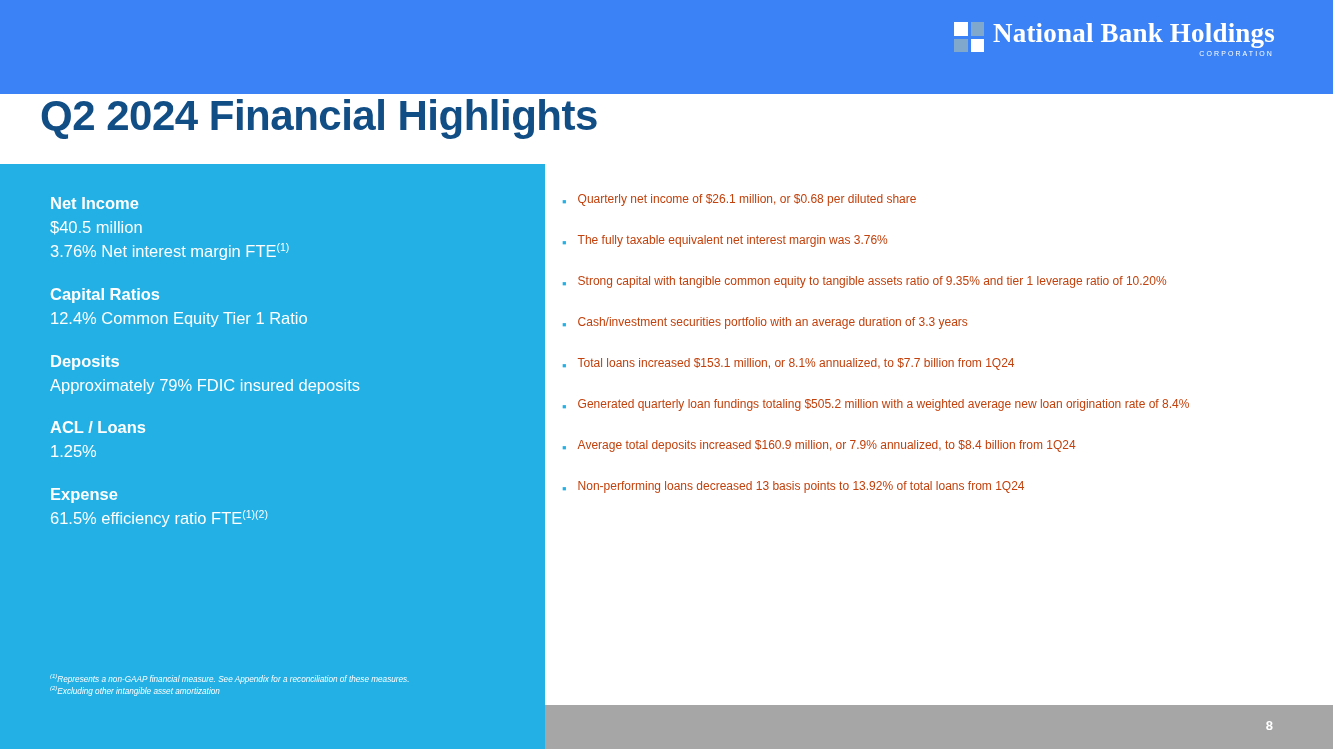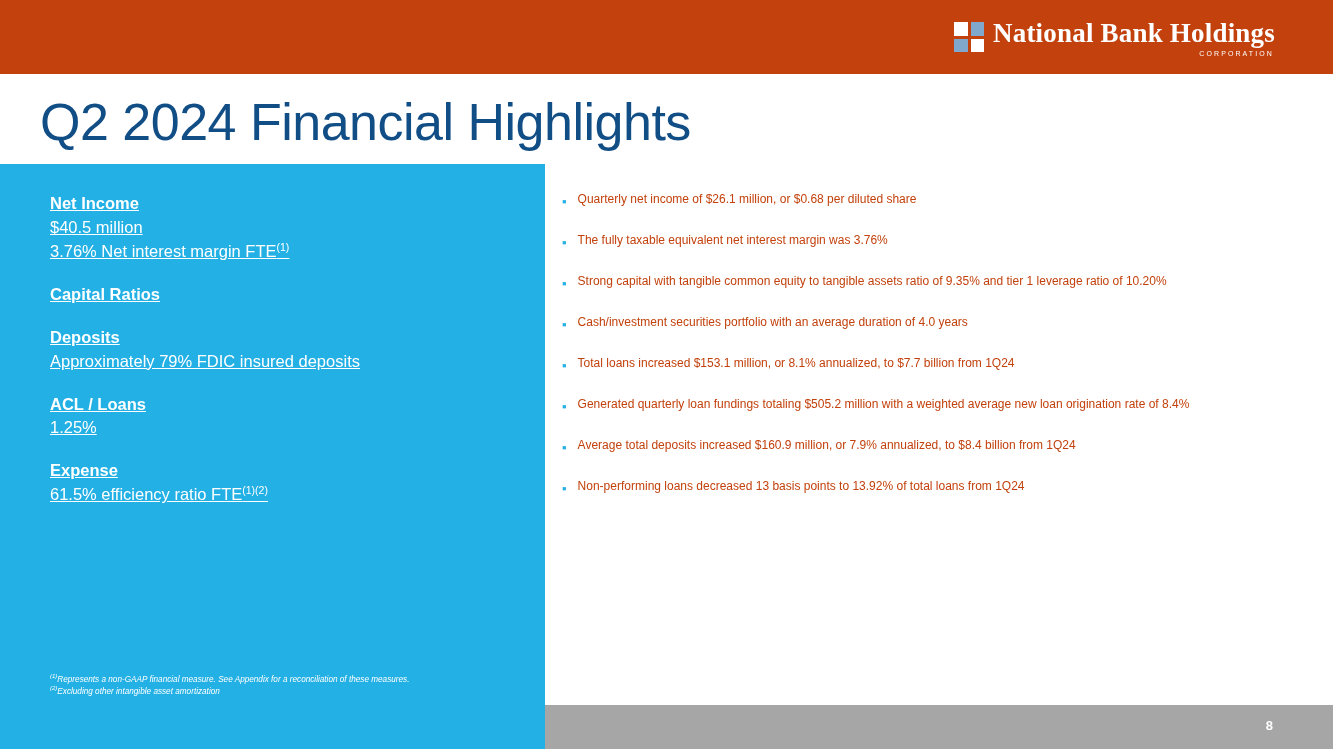--- a/index.html
+++ b/index.html
@@ -19,22 +19,22 @@
     height: 749px;
     background: #ffffff;
   }
 
   
   .header-bar {
     position: absolute;
     left: 0;
     top: 0;
     width: 1333px;
-    height: 74px;
-    background: #c2410c;
+    height: 94px;
+    background: #3b82f6;
   }
   .logo-wrap {
     position: absolute;
     right: 58px;
     top: 20px;
     display: flex;
     align-items: flex-start;
   }
   .logo-mark {
     width: 30px;
@@ -72,38 +72,37 @@
     letter-spacing: 2.1px;
     margin-top: 3px;
     margin-right: 1px;
   }
 
   
   .slide-title {
     position: absolute;
     left: 40px;
     top: 92px;
-    font-size: 52px;
-    font-weight: normal;
+    font-size: 42px;
+    font-weight: bold;
     color: #124e86;
     letter-spacing: -0.5px;
   }
 
   
   .left-panel {
     position: absolute;
     left: 0;
     top: 164px;
     width: 645px;
     height: 585px;
     background: #23b0e5;
     color: #ffffff;
     box-sizing: border-box;
     padding: 28px 40px 0 50px;
-    text-decoration: underline;
   }
   .metric {
     margin-bottom: 19px;
   }
   .metric-label {
     font-size: 16.5px;
     font-weight: bold;
     line-height: 1.45;
   }
   .metric-value {
@@ -206,20 +205,21 @@
   <div class="left-panel">
 
     <div class="metric">
       <div class="metric-label">Net Income</div>
       <div class="metric-value">$40.5 million</div>
       <div class="metric-value"><span>3.76% Net interest margin FTE</span><sup>(1)</sup></div>
     </div>
 
     <div class="metric">
       <div class="metric-label">Capital Ratios</div>
+      <div class="metric-value">12.4% Common Equity Tier 1 Ratio</div>
     </div>
 
     <div class="metric">
       <div class="metric-label">Deposits</div>
       <div class="metric-value">Approximately 79% FDIC insured deposits</div>
     </div>
 
     <div class="metric">
     </div>
 
@@ -247,21 +247,21 @@
     <div class="bullet-row">
       <div class="bullet-mark">▪</div>
       <div class="bullet-text">The fully taxable equivalent net interest margin was 3.76%</div>
     </div>
     <div class="bullet-row">
       <div class="bullet-mark">▪</div>
       <div class="bullet-text">Strong capital with tangible common equity to tangible assets ratio of 9.35% and tier 1 leverage ratio of 10.20%</div>
     </div>
     <div class="bullet-row">
       <div class="bullet-mark">▪</div>
-      <div class="bullet-text">Cash/investment securities portfolio with an average duration of 4.0 years</div>
+      <div class="bullet-text">Cash/investment securities portfolio with an average duration of 3.3 years</div>
     </div>
     <div class="bullet-row">
       <div class="bullet-mark">▪</div>
       <div class="bullet-text">Total loans increased $153.1 million, or 8.1% annualized, to $7.7 billion from 1Q24</div>
     </div>
     <div class="bullet-row">
       <div class="bullet-mark">▪</div>
       <div class="bullet-text">Generated quarterly loan fundings totaling $505.2 million with a weighted average new loan origination rate of 8.4%</div>
     </div>
     <div class="bullet-row">

